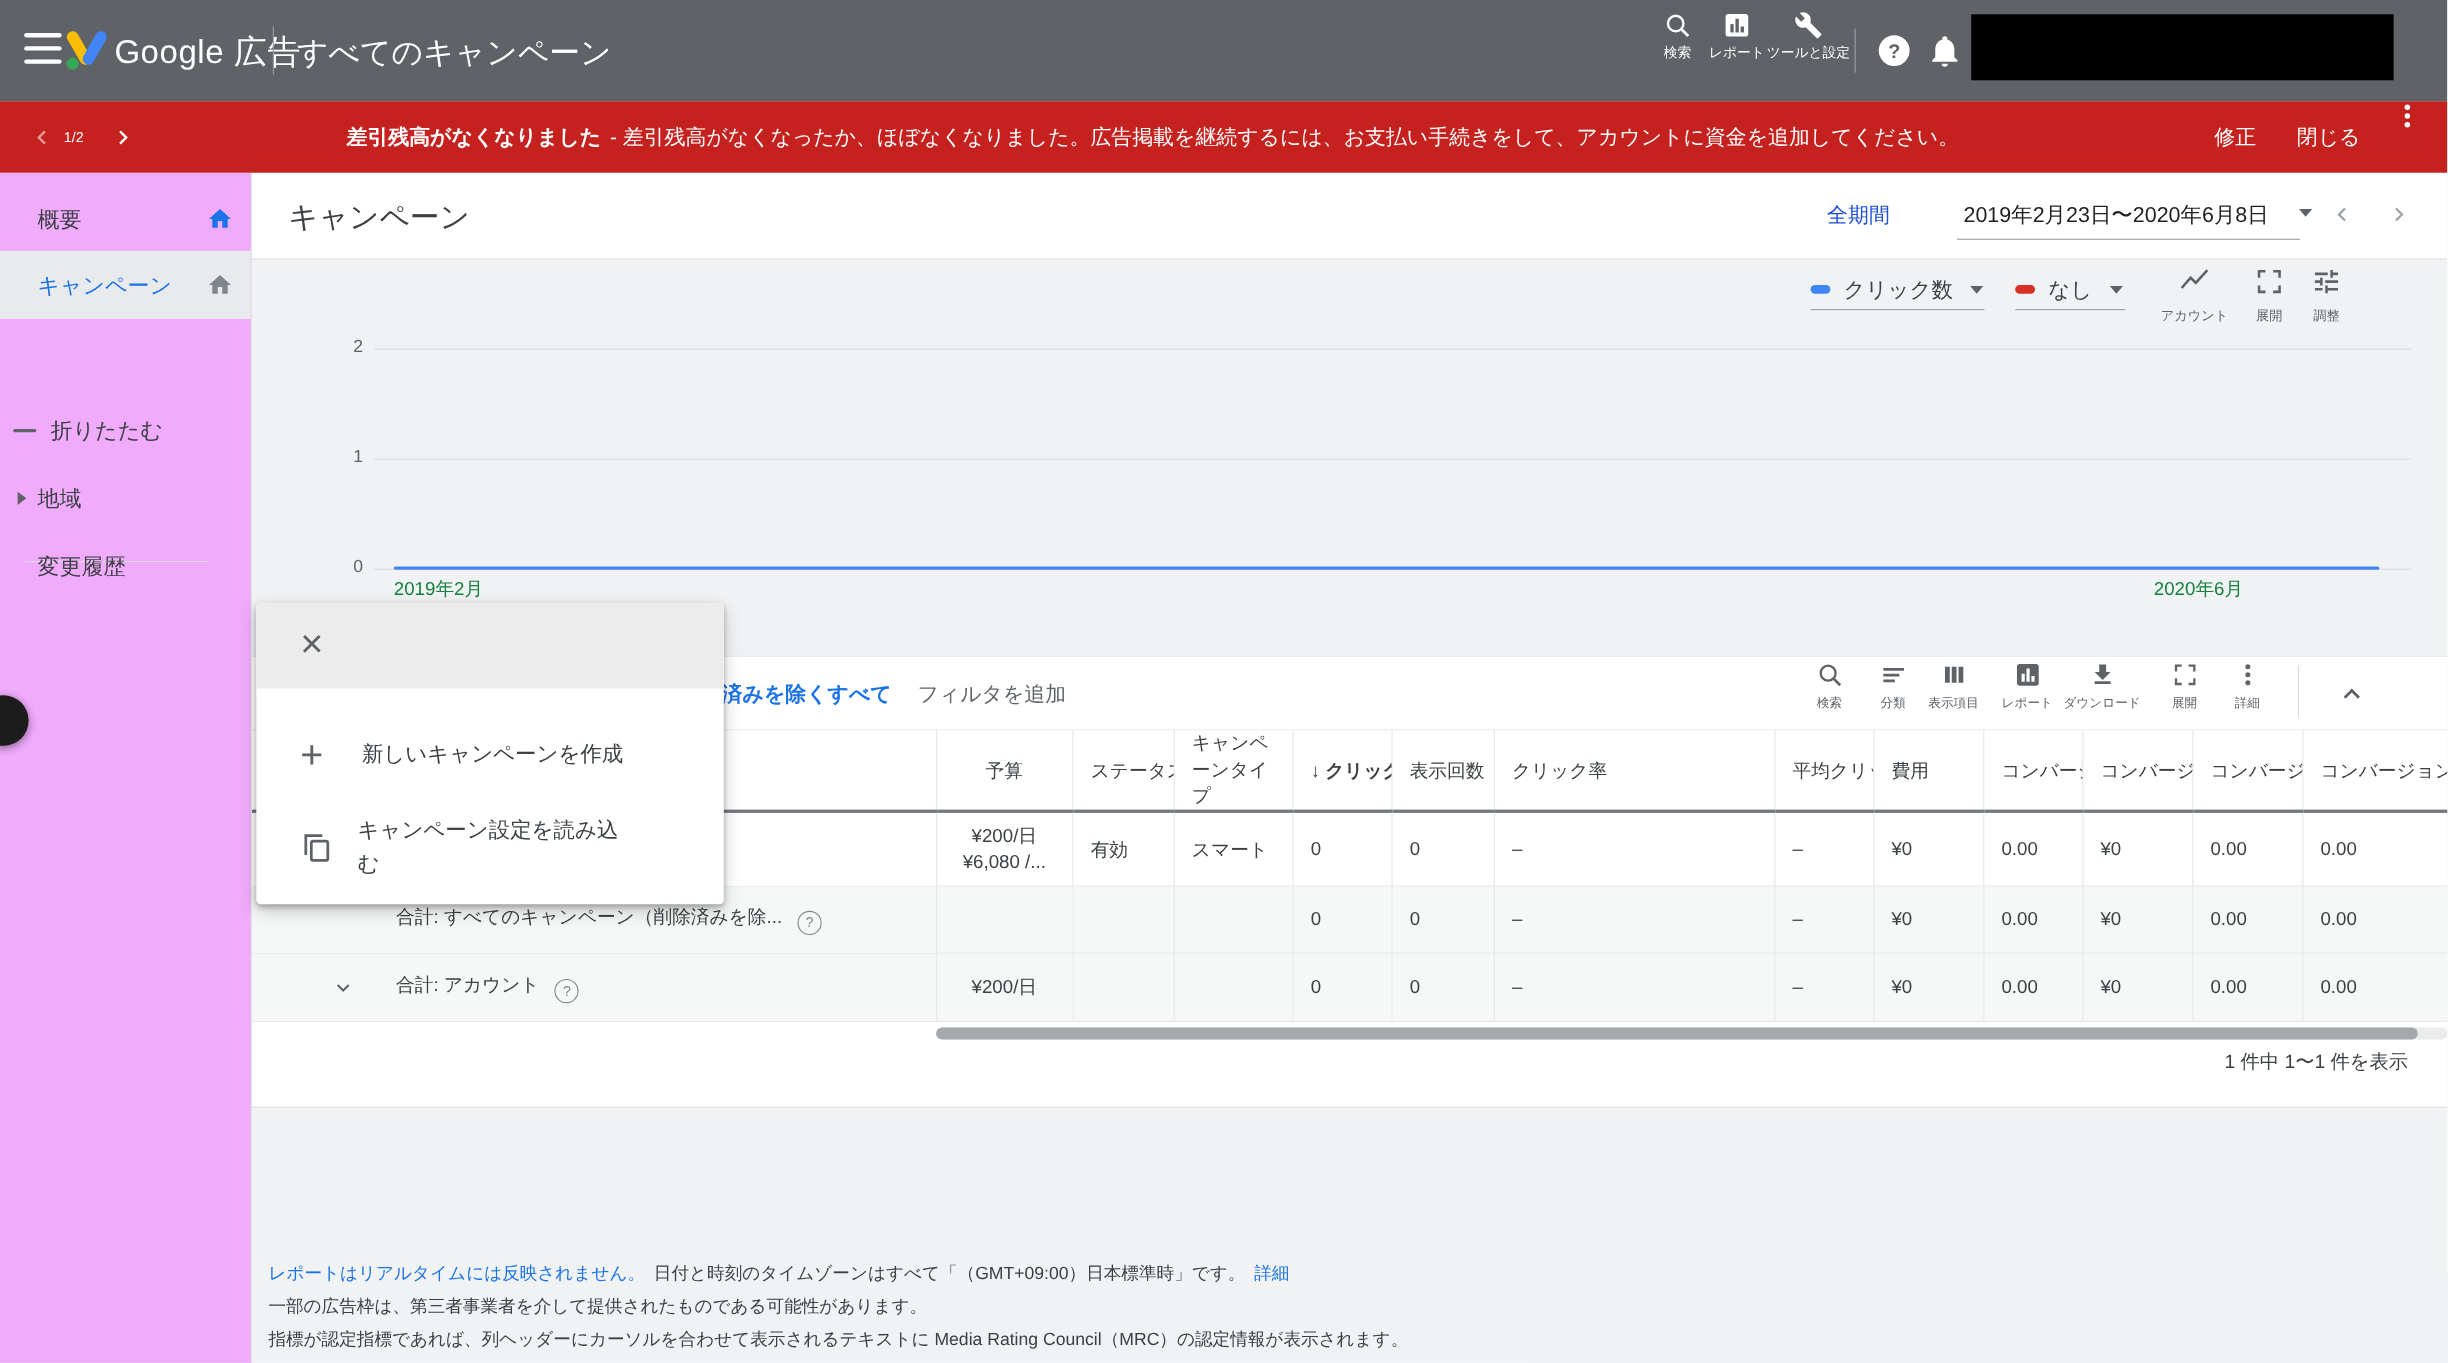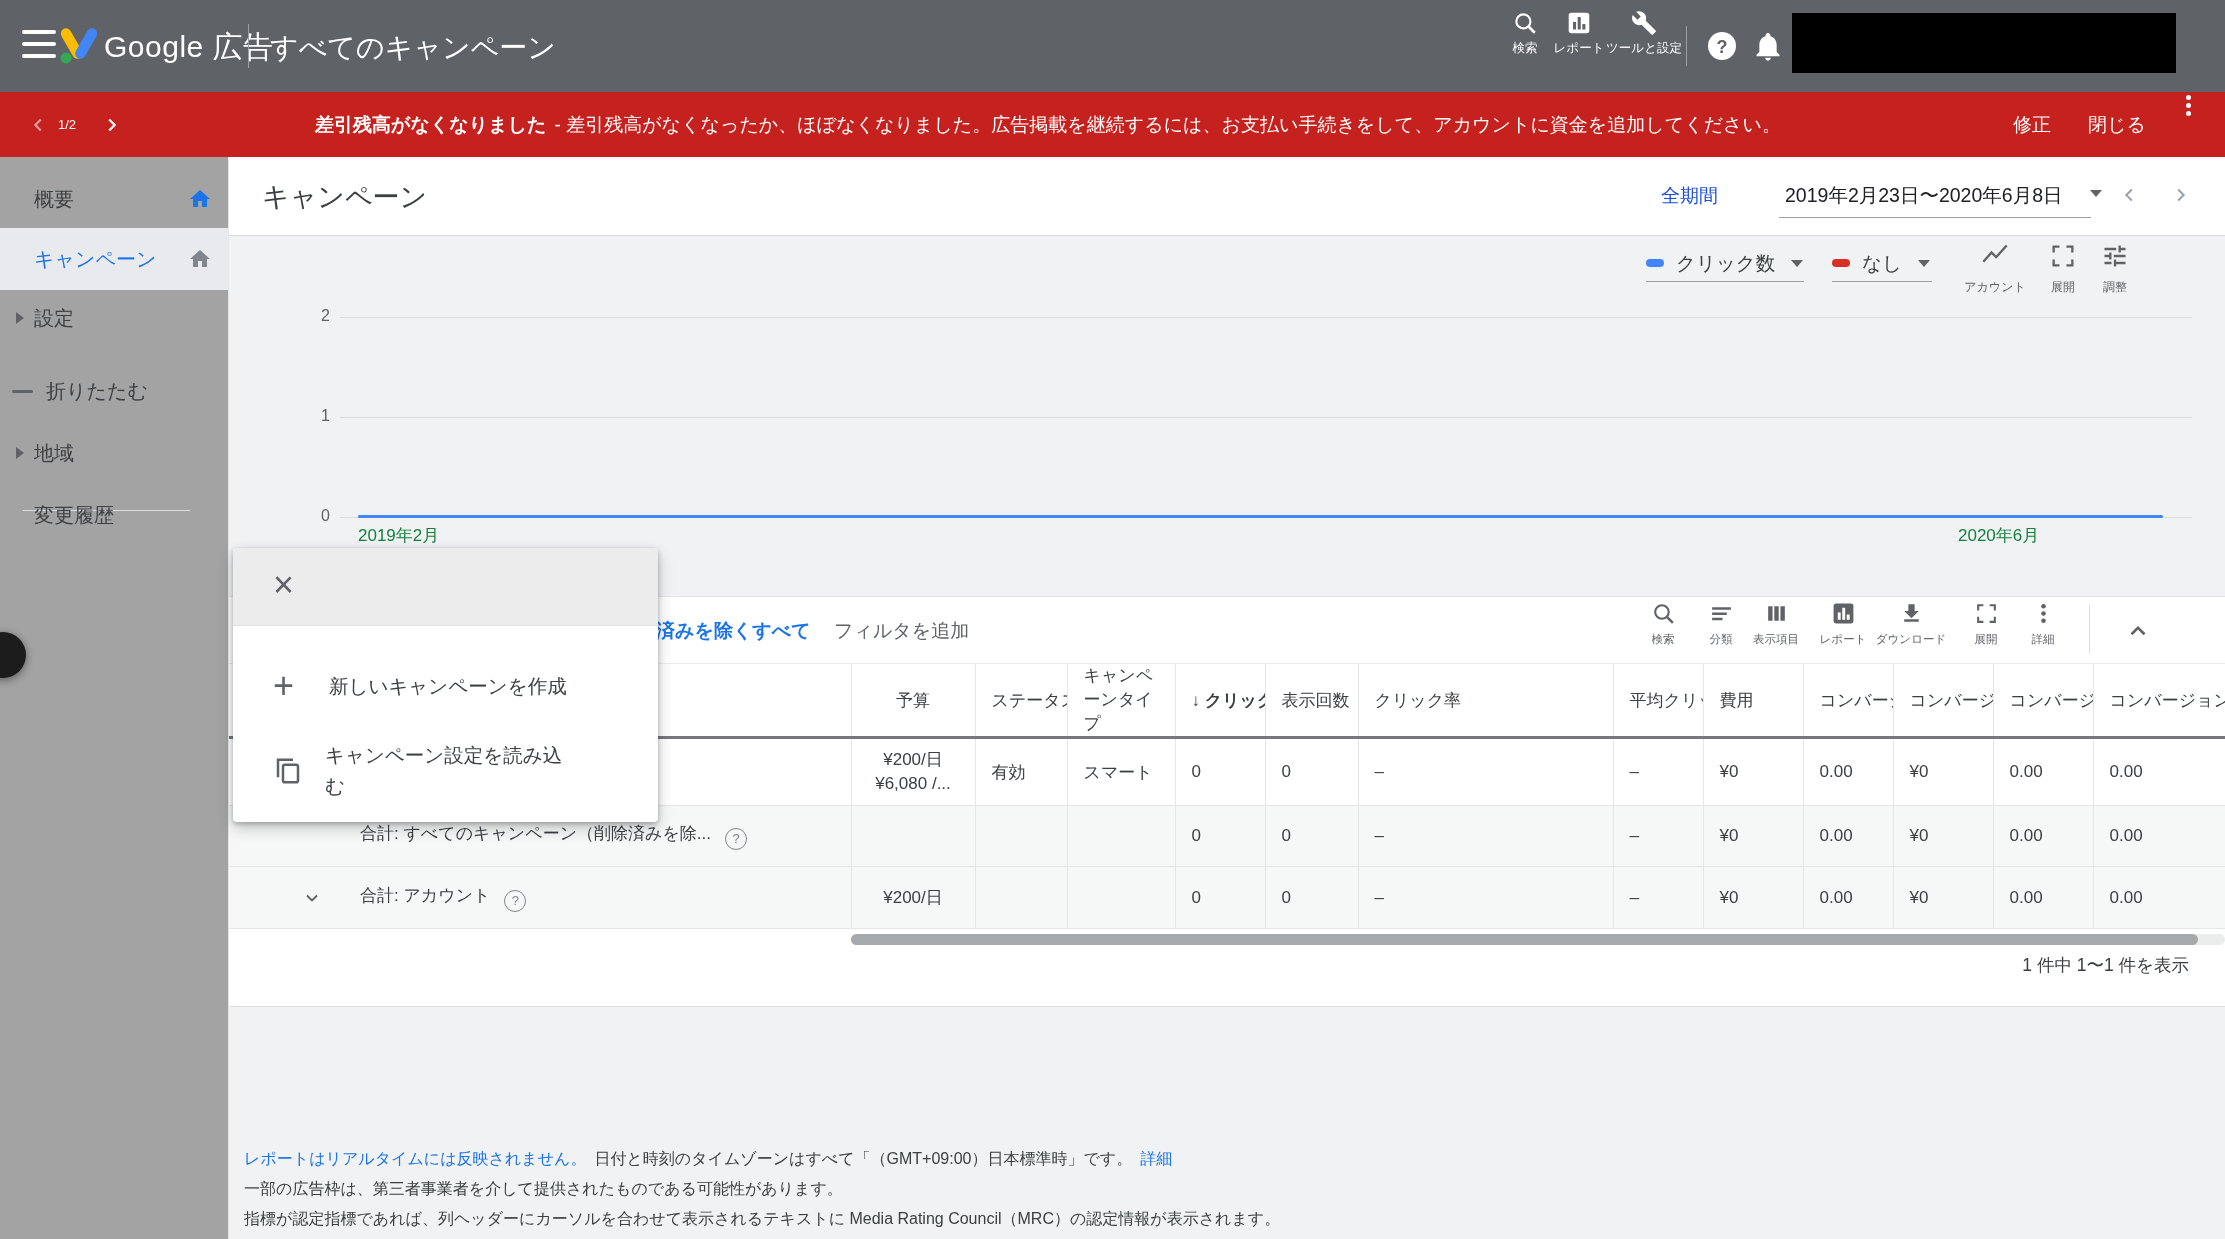--- a/index.html
+++ b/index.html
@@ -24,21 +24,21 @@
 
   
   #alertbar{left:0;top:92px;width:2225px;height:65px;background:#c5221f;color:#fff;z-index:39;}
   #alertbar .v{position:absolute;top:0;height:65px;display:flex;align-items:center;}
   .pager-chev svg{width:22px;height:22px;}
   .alert-msg{font-size:19px;white-space:nowrap;}
   .alert-btn{font-size:19px;cursor:pointer;}
   .dots i{display:block;width:5px;height:5px;border-radius:50%;background:#fff;margin:3px auto;}
 
   
-  #sidebar{left:0;top:157px;width:228px;height:1082px;background:#a3a3a3;border-right:1px solid #e4e6e7;z-index:5;}
+  #sidebar{left:0;top:157px;width:228px;height:1082px;background:#f0abfc;border-right:1px solid #e4e6e7;z-index:5;}
   .side-item{position:absolute;left:0;width:228px;height:58px;display:flex;align-items:center;font-size:20px;color:#3c4043;cursor:pointer;}
   .side-item.sel{background:#e8eaed;color:#1a73e8;height:62px;}
   .side-item .txt{margin-left:34px;}
   .side-item .tri{position:absolute;left:16px;width:0;height:0;border-top:6px solid transparent;border-bottom:6px solid transparent;border-left:8px solid #5f6368;}
   .side-item .tri ~ .txt{margin-left:34px;}
   .side-item .home{position:absolute;right:16px;width:24px;height:24px;}
   .side-item .minus{position:absolute;left:12px;width:21px;height:3px;background:#5f6368;border-radius:2px;}
   .side-item .minus ~ .txt{margin-left:46px;}
   .side-div{left:23px;top:353px;width:167px;height:1px;background:#dadce0;}
 
@@ -200,24 +200,20 @@
       <span class="txt">概要</span>
       <svg class="home" viewBox="0 0 24 24">
           <path d="M10 20v-6h4v6h5v-8h3L12 3 2 12h3v8z" fill="#1a73e8"></path>
         </svg>
     </div>
     <div class="side-item sel" style="top:71px">
       <span class="txt">キャンペーン</span>
       <svg class="home" viewBox="0 0 24 24">
           <path d="M10 20v-6h4v6h5v-8h3L12 3 2 12h3v8z" fill="#80868b"></path>
         </svg>
-    </div>
-    <div class="side-item" style="top:132px">
-      <span class="tri"></span>
-      <span class="txt">設定</span>
     </div>
     <div class="abs side-div"></div>
     <div class="side-item" style="top:205px">
       <span class="minus"></span>
       <span class="txt">折りたたむ</span>
     </div>
     <div class="side-item" style="top:267px">
       <span class="tri"></span>
       <span class="txt">地域</span>
     </div>

